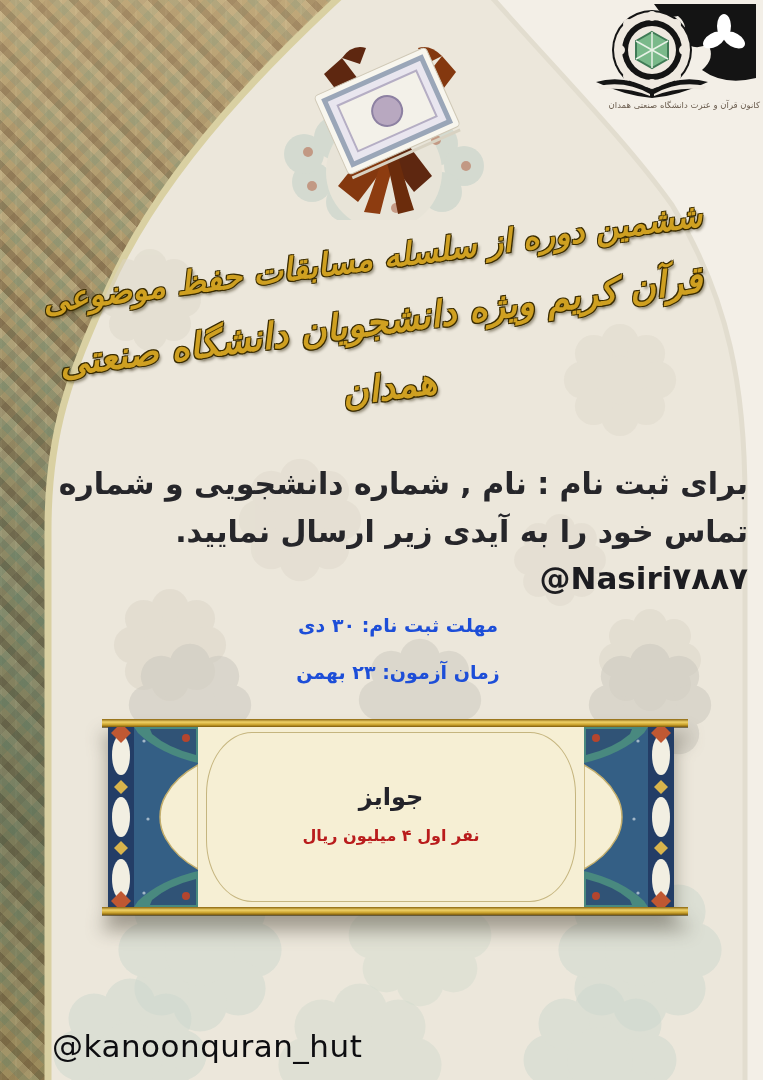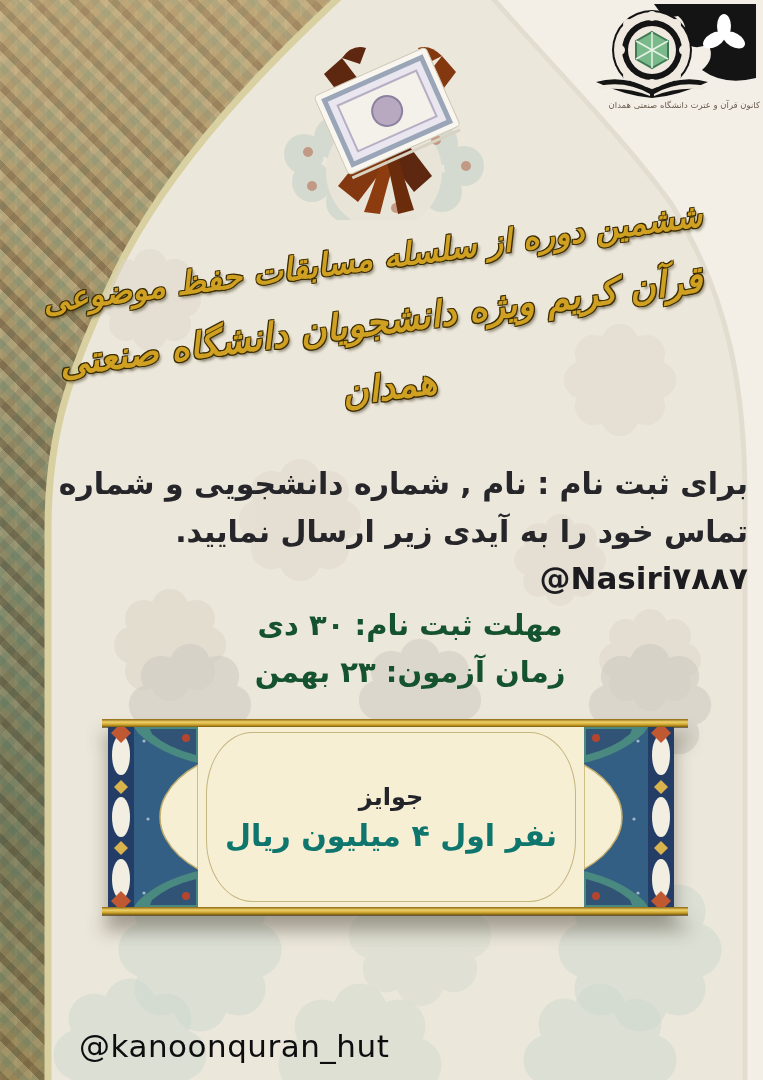--- a/index.html
+++ b/index.html
@@ -53,22 +53,22 @@
 
   
   .reg-block{
     left:48px; top:460px; width:700px; text-align:right;
     font-size:30px; font-weight:600; color:#26262a; line-height:48px;
   }
   .telegram-id{font-size:31px; font-weight:700; color:#1c1c20; line-height:44px; direction:ltr;}
 
   
   .schedule{
-    left:60px; top:602px; width:700px; text-align:center;
-    font-size:29px; font-weight:600; color:#14532d; line-height:47px;
+    left:48px; top:602px; width:700px; text-align:center;
+    font-size:19px; font-weight:600; color:#1d4ed8; line-height:47px;
   }
 
   
   .prize-box{
     left:108px; top:719px; width:566px; height:196px; z-index:4;
     filter:drop-shadow(0 15px 9px rgba(70,65,50,.45));
   }
   .gold-bar{
     position:absolute; left:-6px; right:-14px; height:8px;
     background:linear-gradient(180deg,#8a6510,#f0d268 38%,#caa22c 72%,#7c5a0e);
@@ -81,26 +81,26 @@
   .ornament.right svg{transform:scaleX(-1);}
   .prize-center{
     flex:1 1 auto; background:#f6efd4; position:relative;
     display:flex; flex-direction:column; justify-content:center; text-align:center;
   }
   .prize-center::before{
     content:""; position:absolute; inset:5px 8px; pointer-events:none;
     border:1.5px solid rgba(185,166,105,.8); border-radius:46px/62px;
   }
   .prize-title{font-size:24px; font-weight:700; color:#23232a; line-height:38px;}
-  .prize-line{font-size:30px; font-weight:700; color:#0f766e; line-height:40px;}
+  .prize-line{font-size:16px; font-weight:700; color:#b91c1c; line-height:40px;}
 
   
   .footer-handle{
     left:52px; top:1028px; font-size:31px; font-weight:500; color:#0d0d10;
-    letter-spacing:.5px; direction:ltr; z-index:5;padding-left:27px;
+    letter-spacing:.5px; direction:ltr; z-index:5;
   }
   [dir="rtl"]{unicode-bidi:isolate;}
 </style>
 </head>
 <body>
 
 <div class="poster">
 
   <div class="tile-bg"></div>
 

